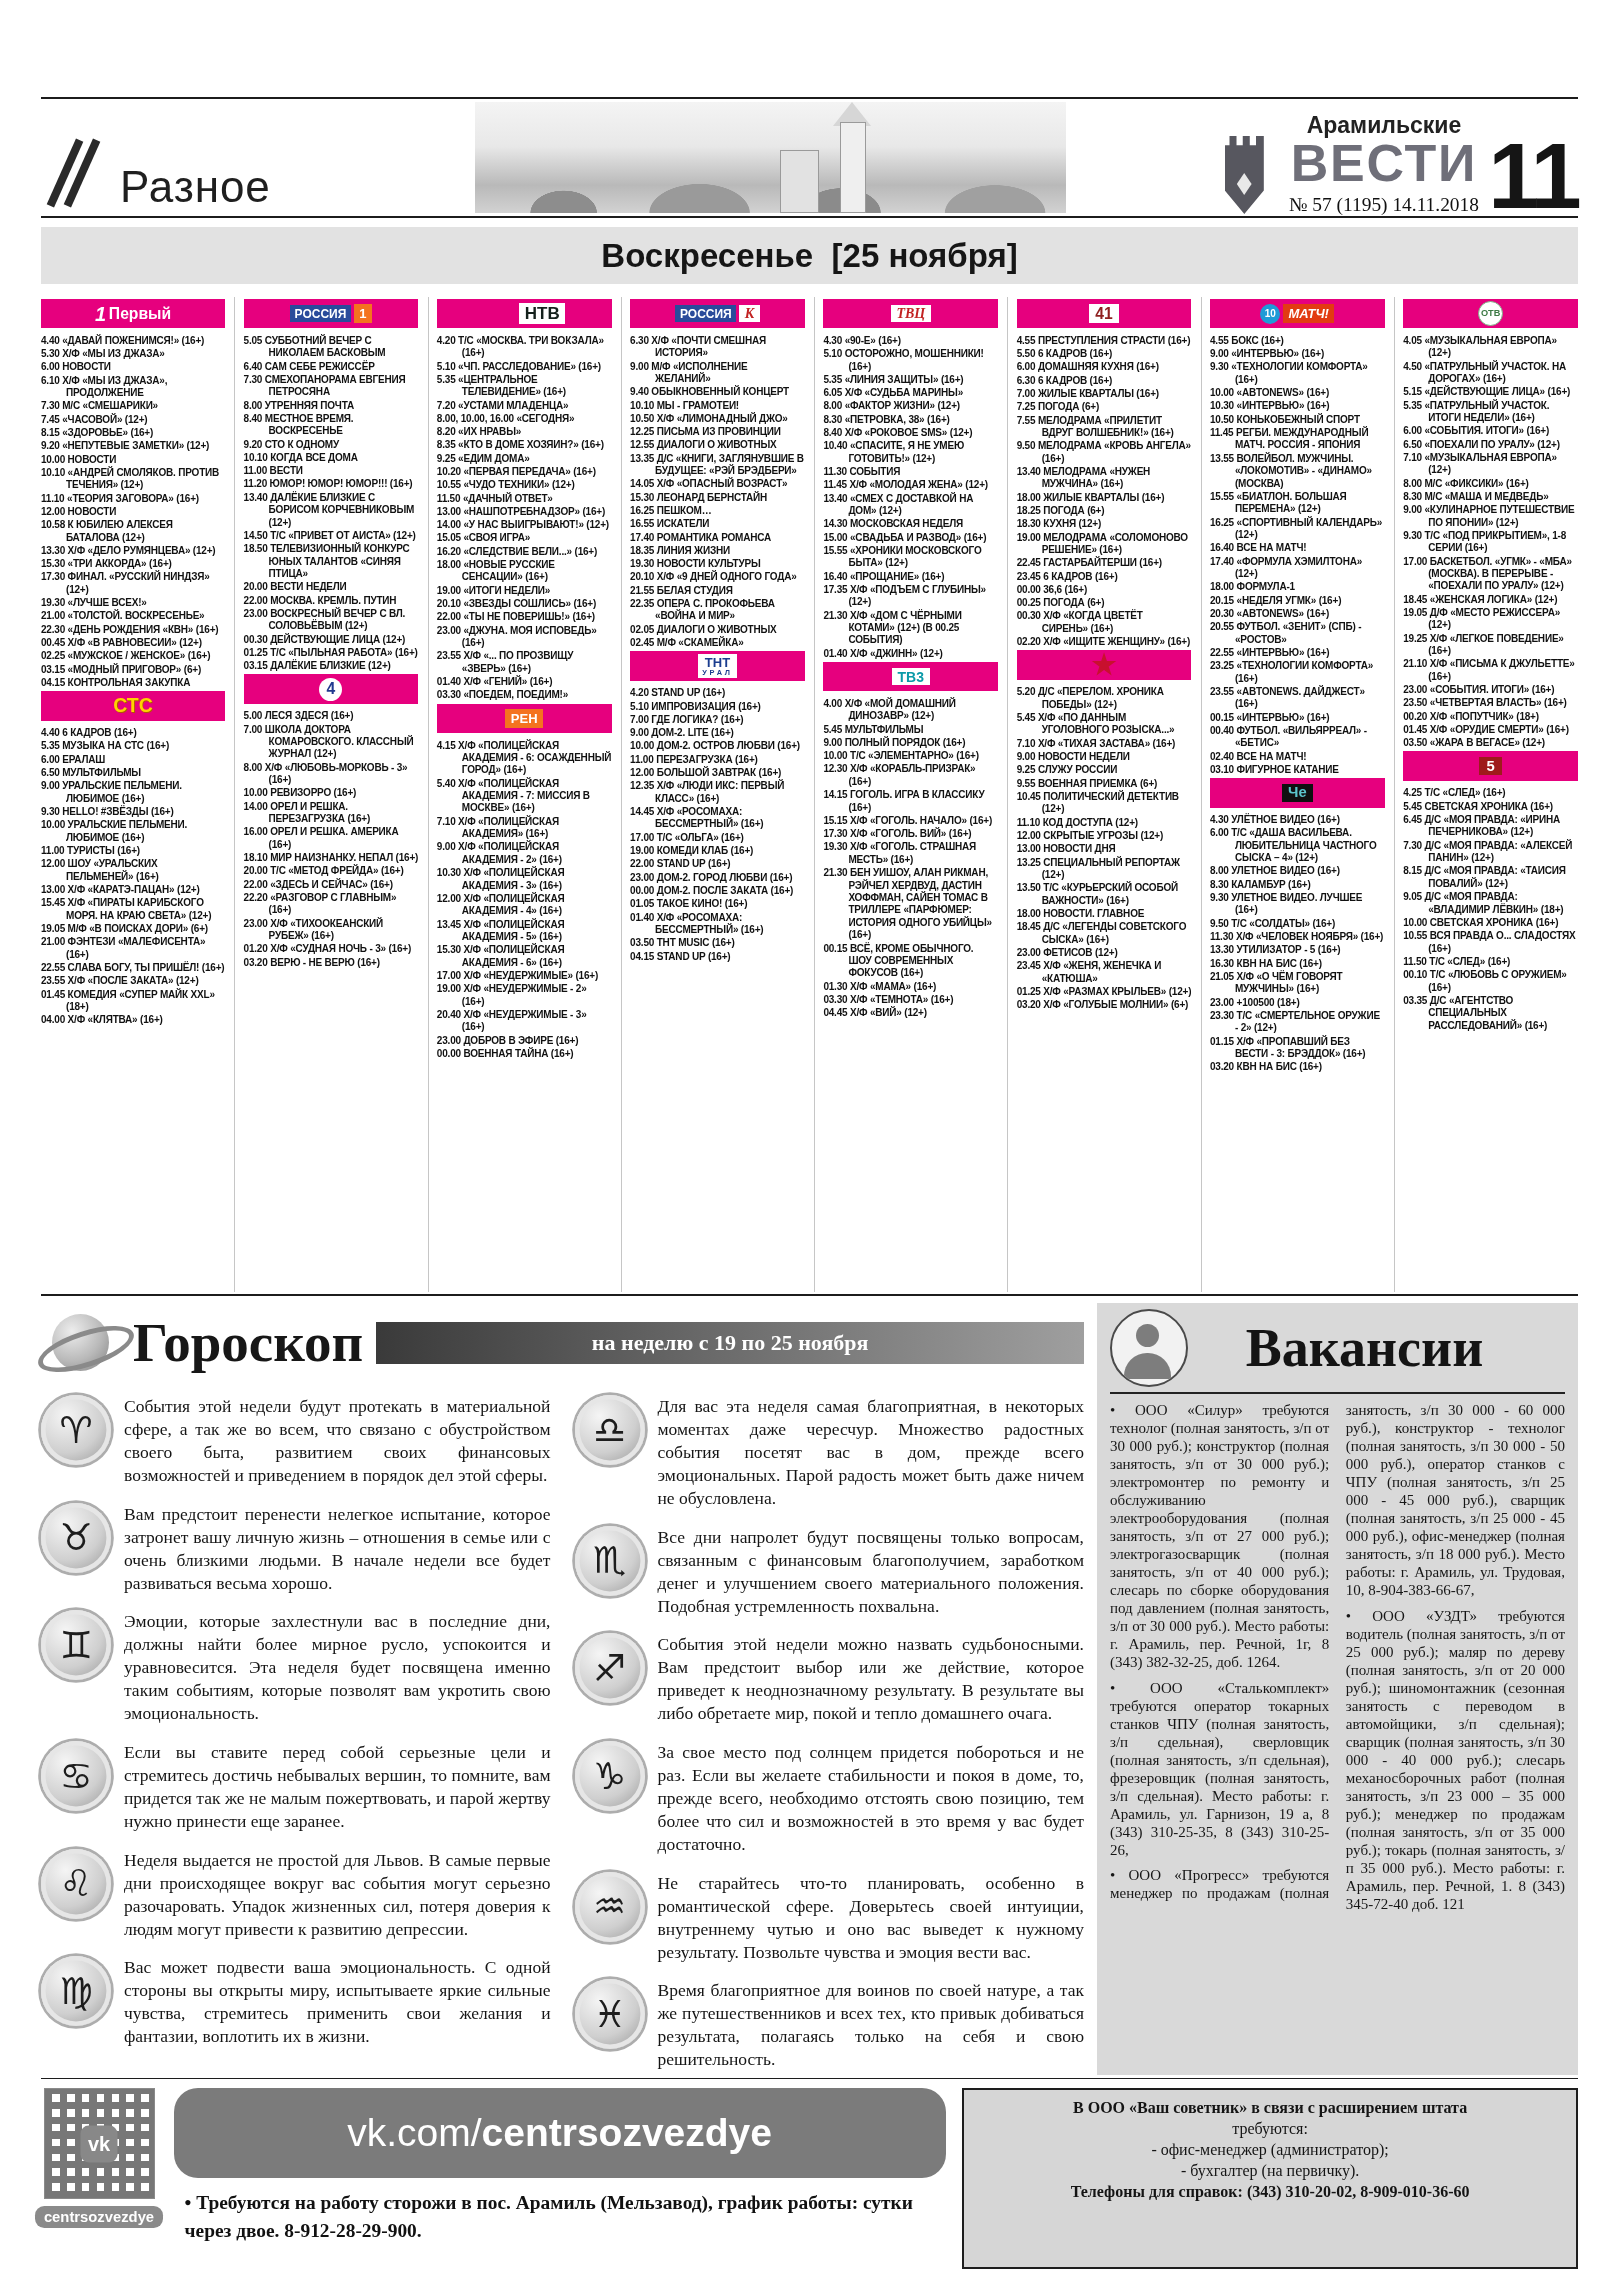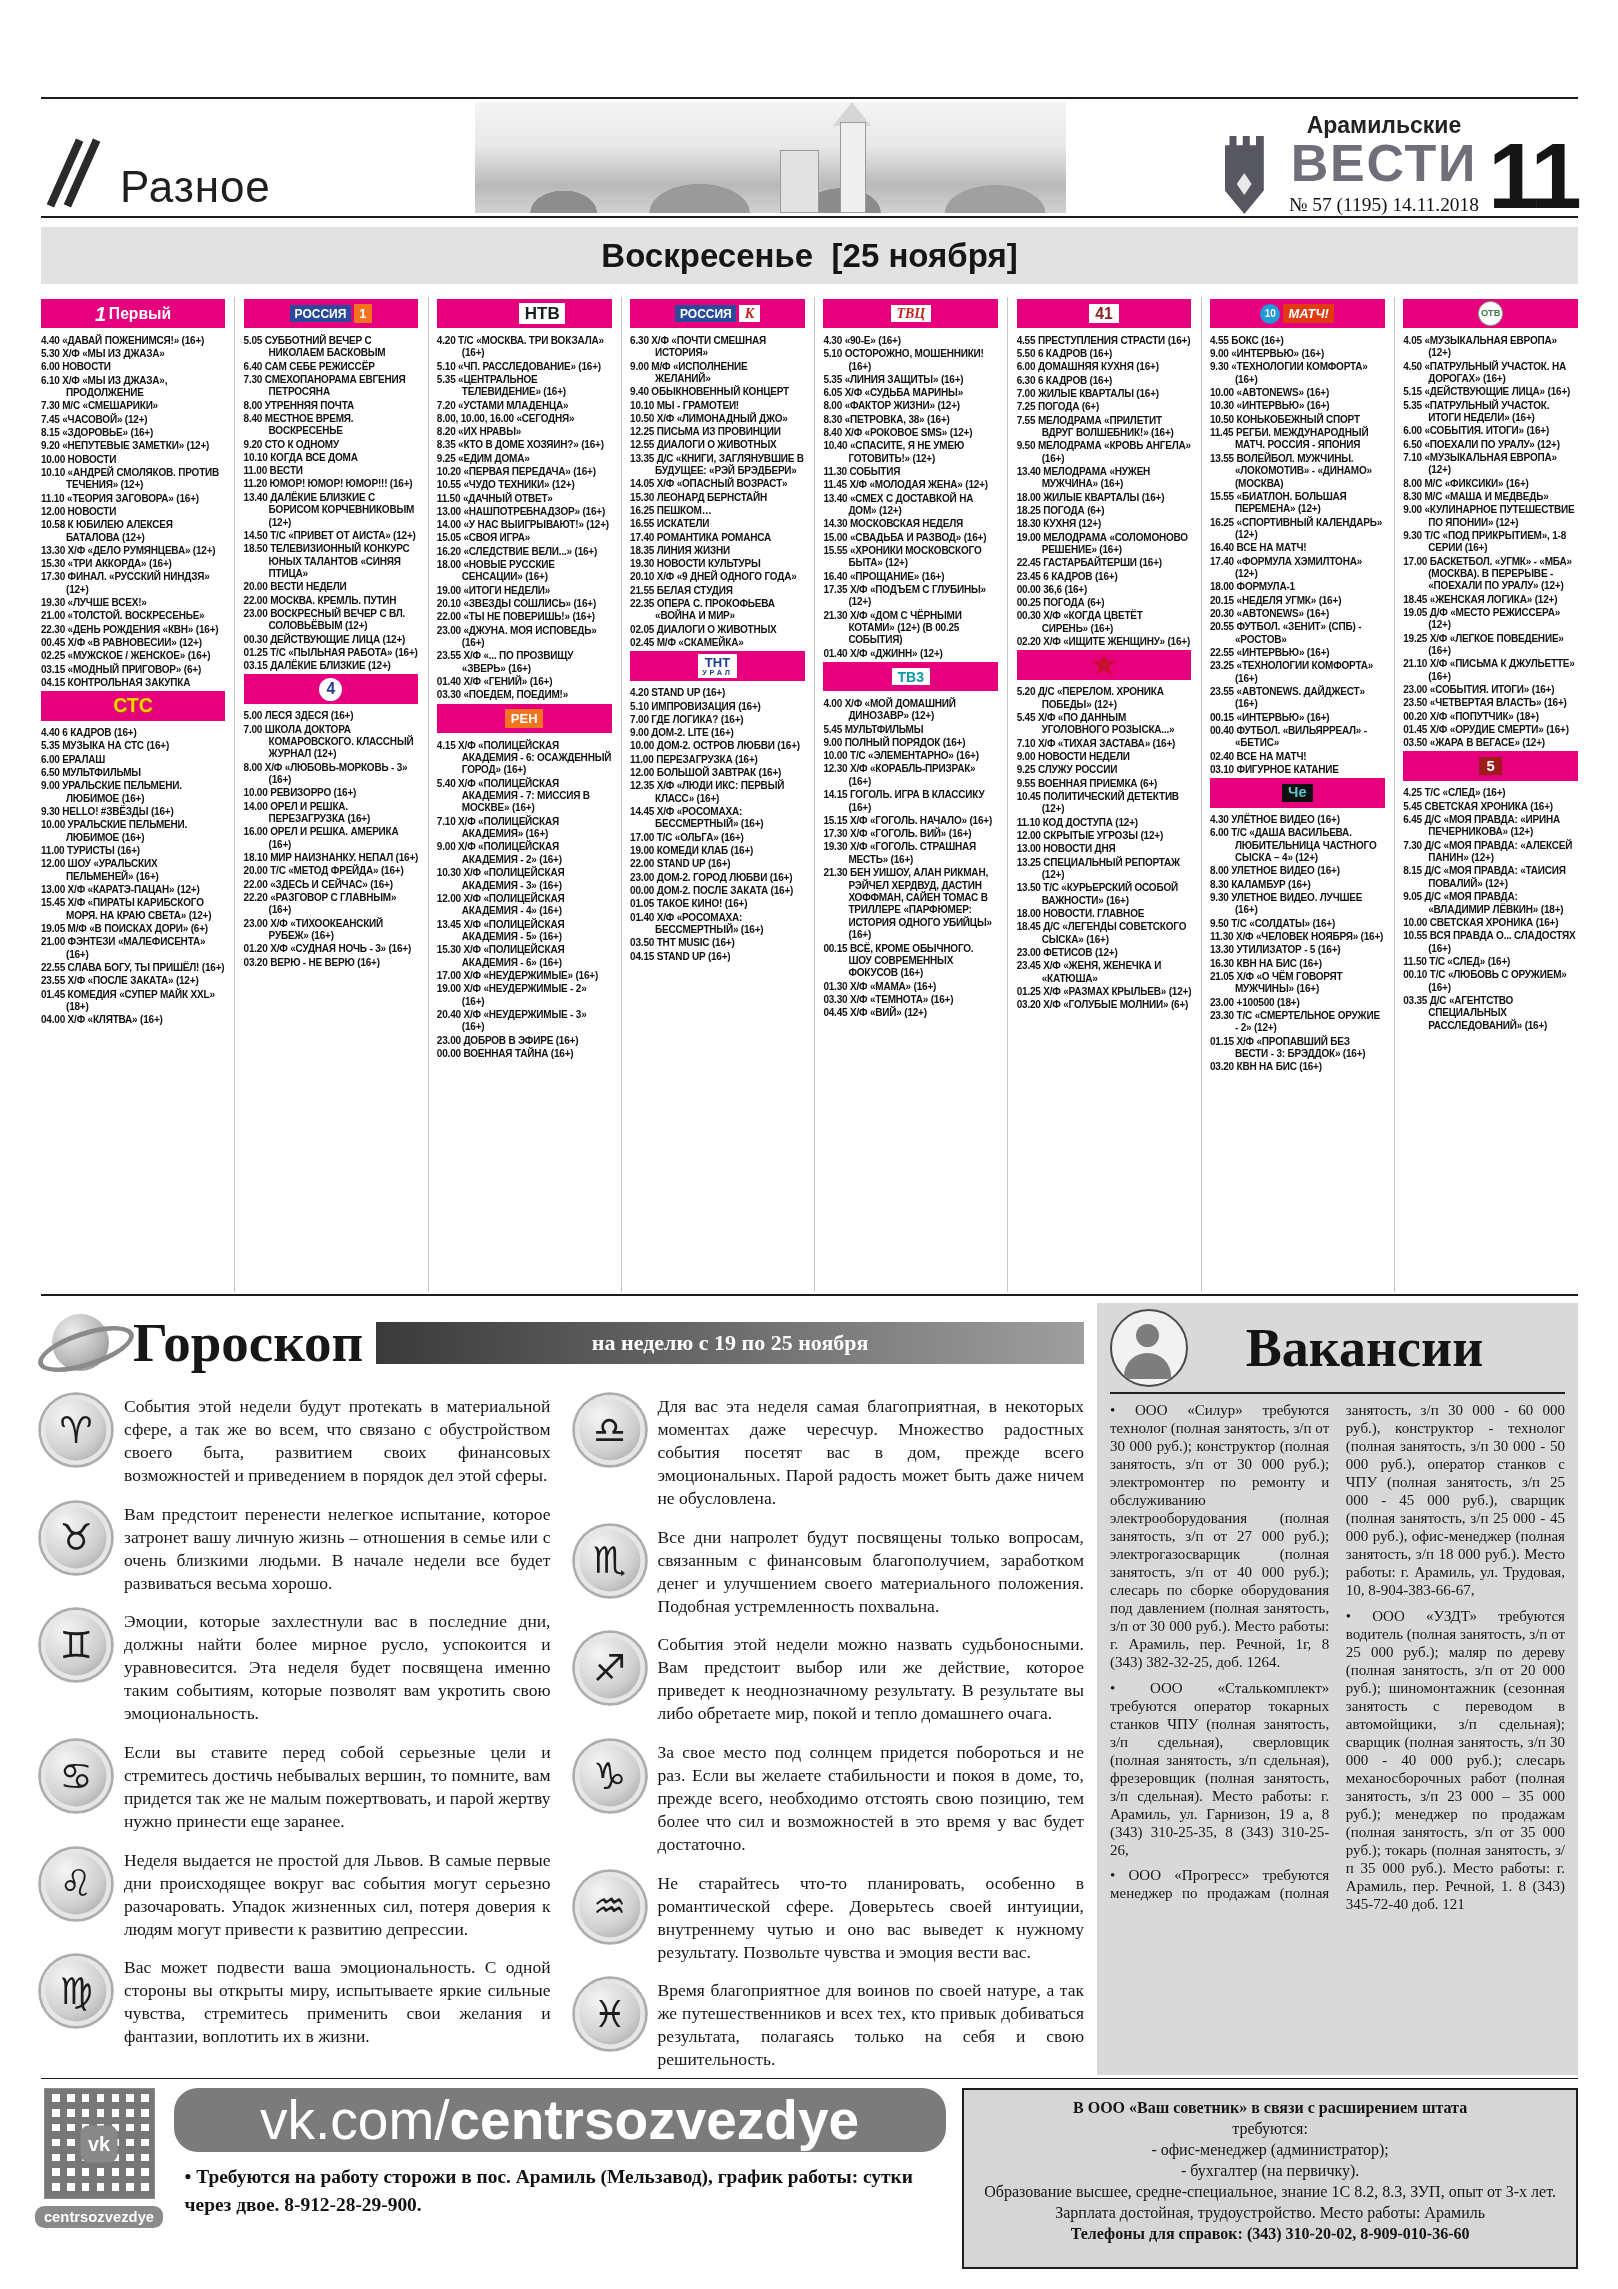--- a/index.html
+++ b/index.html
@@ -83,21 +83,21 @@
   .foot-rule{top:2078px;border-top-width:1.8px;}
   
   .footer{position:absolute;top:2088px;left:41px;right:41px;height:181px;display:flex;gap:16.6px;}
   .qr-wrap{width:116px;display:flex;flex-direction:column;align-items:center;gap:7.4px;}
   .qr{width:109px;height:109px;border:1.8px solid #8a8a8a;background:
       repeating-linear-gradient(0deg,#777 0 7.4px,transparent 7.4px 14.8px),
       repeating-linear-gradient(90deg,#777 0 7.4px,#fff 7.4px 14.8px);position:relative;}
   .qr::after{content:"vk";position:absolute;left:50%;top:50%;transform:translate(-50%,-50%);width:37px;height:37px;border-radius:8.3px;background:#888;color:#fff;display:flex;align-items:center;justify-content:center;font-weight:bold;font-size:20px;}
   .qr-label{background:#8a8a8a;color:#fff;border-radius:9.2px;font-weight:bold;font-size:14.8px;padding:2.8px 9.2px;}
   .vk-mid{width:772px;display:flex;flex-direction:column;}
-  .vk-banner{height:64px;background:#7b7b7b;border-radius:24px;display:flex;align-items:center;justify-content:center;color:#fff;font-size:55px;letter-spacing:0;}
+  .vk-banner{height:90px;background:#7b7b7b;border-radius:24px;display:flex;align-items:center;justify-content:center;color:#fff;font-size:39px;letter-spacing:0;}
   .vk-banner b{font-weight:900;}
   .guard-ad{margin-top:11px;font-family:"Liberation Serif",serif;font-weight:bold;font-size:19.4px;line-height:28px;color:#111;padding-left:11px;}
   .advisor{flex:1;border:2.8px solid #1d1d1d;background:#d6d6d6;padding:7.4px 11px;text-align:center;font-family:"Liberation Serif",serif;font-size:16px;line-height:21px;color:#141414;}
   .advisor .b{font-weight:bold;}
 </style>
 </head>
 <body>
 
 <div class="rule" style="top:97px"></div>
 <div class="header">
@@ -639,17 +639,16 @@
       <span>vk.com/</span>
         <b>centrsozvezdye</b>
     </div>
     <div class="guard-ad">• Требуются на работу сторожи в пос. Арамиль (Мельзавод), график работы: сутки через двое. 8-912-28-29-900.</div>
   </div>
   <div class="advisor">
     <div class="b">В ООО «Ваш советник» в связи с расширением штата</div>
     <div>требуются:</div>
     <div>- офис-менеджер (администратор);</div>
     <div>- бухгалтер (на первичку).</div>
-    <div>Образование высшее, средне-специальное, знание 1С 8.2, 8.3, ЗУП, опыт от 3-х лет. Зарплата достойная, трудоустройство. Место работы: Арамиль</div>
     <div class="b">Телефоны для справок: (343) 310-20-02, 8-909-010-36-60</div>
   </div>
 </div>
 
 
 </body></html>

